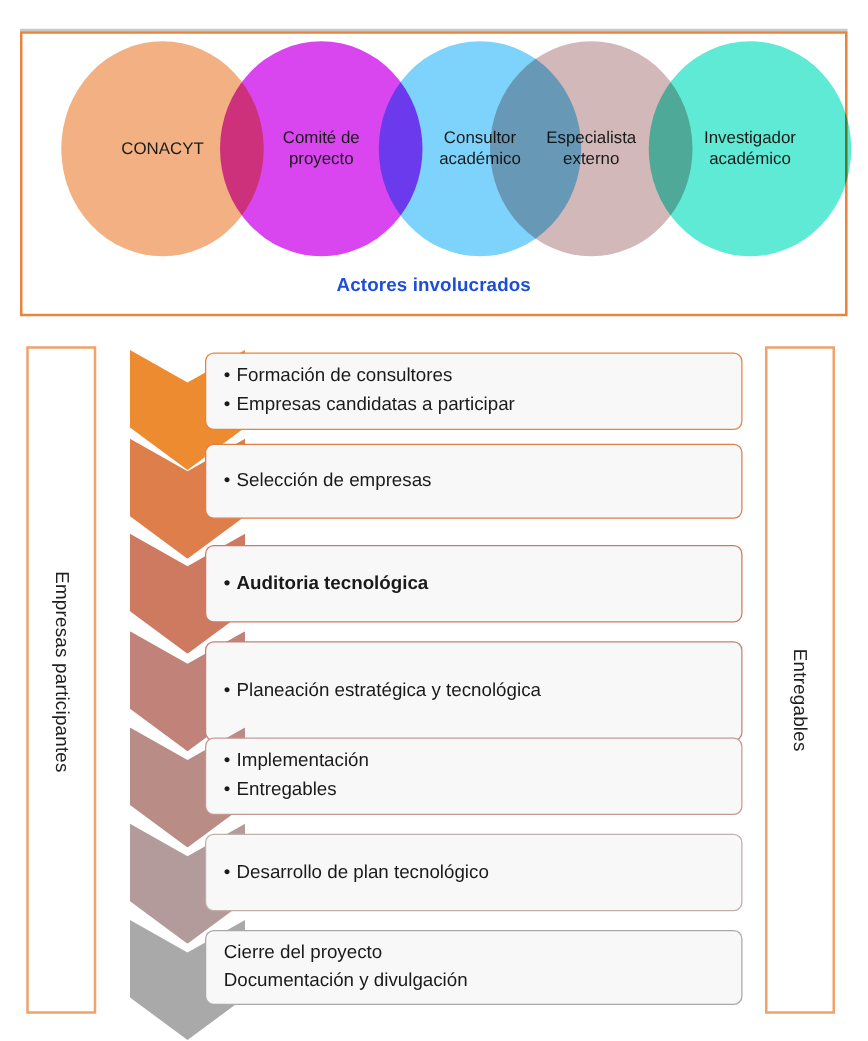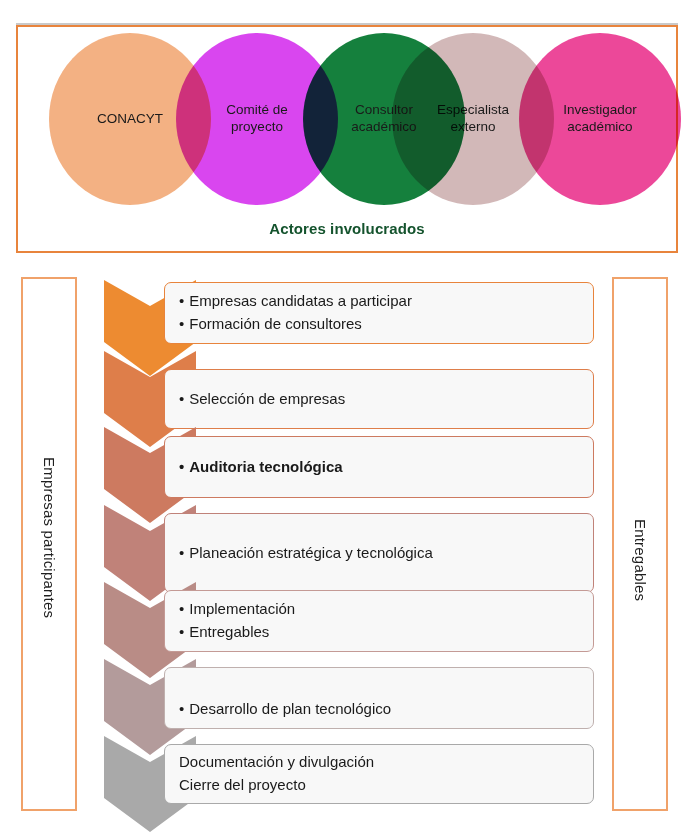--- a/index.html
+++ b/index.html
@@ -55,21 +55,21 @@
     padding: 0 6px;
   }
   #actors-caption {
     position: absolute;
     left: 0;
     right: 0;
     bottom: 14px;
     text-align: center;
     font-size: 15px;
     font-weight: bold;
-    color: #14532d;
+    color: #1d4ed8;
     letter-spacing: 0.1px;
   }
 
   
   .side-rail {
     position: absolute;
     top: 277px;
     width: 56px;
     height: 534px;
     border: 2px solid #F0A26A;
@@ -142,27 +142,27 @@
 <body>
 
 <div id="actors-panel">
   <div id="actors-circles">
       <div class="actor-circle" style="left: 27px; background: rgb(243, 177, 131); z-index: 10;">
         <span class="lbl">CONACYT</span>
       </div>
       <div class="actor-circle" style="left: 154px; background: #d946ef; z-index: 9;">
         <span class="lbl">Comité de<br>proyecto</span>
       </div>
-      <div class="actor-circle" style="left: 281px; background: #15803d; z-index: 8;">
+      <div class="actor-circle" style="left: 281px; background: #7dd3fc; z-index: 8;">
         <span class="lbl">Consultor<br>académico</span>
       </div>
       <div class="actor-circle" style="left: 370px; background: rgb(210, 184, 184); z-index: 7;">
         <span class="lbl">Especialista<br>externo</span>
       </div>
-      <div class="actor-circle" style="left: 497px; background: #ec4899; z-index: 6;">
+      <div class="actor-circle" style="left: 497px; background: #5eead4; z-index: 6;">
         <span class="lbl">Investigador<br>académico</span>
       </div>
     </div>
   <div id="actors-caption">Actores involucrados</div>
 </div>
 
 <div id="rail-left" class="side-rail">
   <span class="rail-label">Empresas participantes</span>
 </div>
 
@@ -171,31 +171,31 @@
 </div>
 
 <div id="flow">
     <div class="flow-step" style="top: 8px;">
       <div class="chevron">
         <svg width="92" height="96" viewBox="0 0 92 96">
           <path d="M0,0 L46,26 L92,0 L92,62 L46,96 L0,62 Z" fill="#ED8B31"></path>
         </svg>
       </div>
       <div class="step-box" style="top: 2px; height: 62px; border-color: rgb(232, 132, 60);">
+        <div class="step-line bulleted">Formación de consultores</div>
         <div class="step-line bulleted">Empresas candidatas a participar</div>
-        <div class="step-line bulleted">Formación de consultores</div>
       </div>
     </div>
     <div class="flow-step" style="top: 79px;">
       <div class="chevron">
         <svg width="92" height="96" viewBox="0 0 92 96">
           <path d="M0,0 L46,26 L92,0 L92,62 L46,96 L0,62 Z" fill="#DE7E4A"></path>
         </svg>
       </div>
-      <div class="step-box" style="top: 18px; height: 60px; border-color: rgb(222, 126, 74);">
+      <div class="step-box" style="top: 4px; height: 60px; border-color: rgb(222, 126, 74);">
         <div class="step-line bulleted">Selección de empresas</div>
       </div>
     </div>
     <div class="flow-step" style="top: 155px;">
       <div class="chevron">
         <svg width="92" height="96" viewBox="0 0 92 96">
           <path d="M0,0 L46,26 L92,0 L92,62 L46,96 L0,62 Z" fill="#CD7A60"></path>
         </svg>
       </div>
       <div class="step-box" style="top: 9px; height: 62px; border-color: rgb(205, 122, 96); font-weight: bold;">
@@ -222,28 +222,28 @@
         <div class="step-line bulleted">Implementación</div>
         <div class="step-line bulleted">Entregables</div>
       </div>
     </div>
     <div class="flow-step" style="top: 387px;">
       <div class="chevron">
         <svg width="92" height="96" viewBox="0 0 92 96">
           <path d="M0,0 L46,26 L92,0 L92,62 L46,96 L0,62 Z" fill="#B39B9B"></path>
         </svg>
       </div>
-      <div class="step-box" style="top: 8px; height: 62px; border-color: rgb(191, 176, 174); justify-content: flex-end;">
+      <div class="step-box" style="top: 8px; height: 62px; border-color: rgb(191, 176, 174);">
         <div class="step-line bulleted">Desarrollo de plan tecnológico</div>
       </div>
     </div>
     <div class="flow-step" style="top: 464px;">
       <div class="chevron">
         <svg width="92" height="96" viewBox="0 0 92 96">
           <path d="M0,0 L46,26 L92,0 L92,62 L46,96 L0,62 Z" fill="#A9A9A9"></path>
         </svg>
       </div>
       <div class="step-box" style="top: 8px; height: 60px; border-color: rgb(169, 169, 169);">
+        <div class="step-line">Cierre del proyecto</div>
         <div class="step-line">Documentación y divulgación</div>
-        <div class="step-line">Cierre del proyecto</div>
       </div>
     </div>
   </div>
 
 </body></html>

